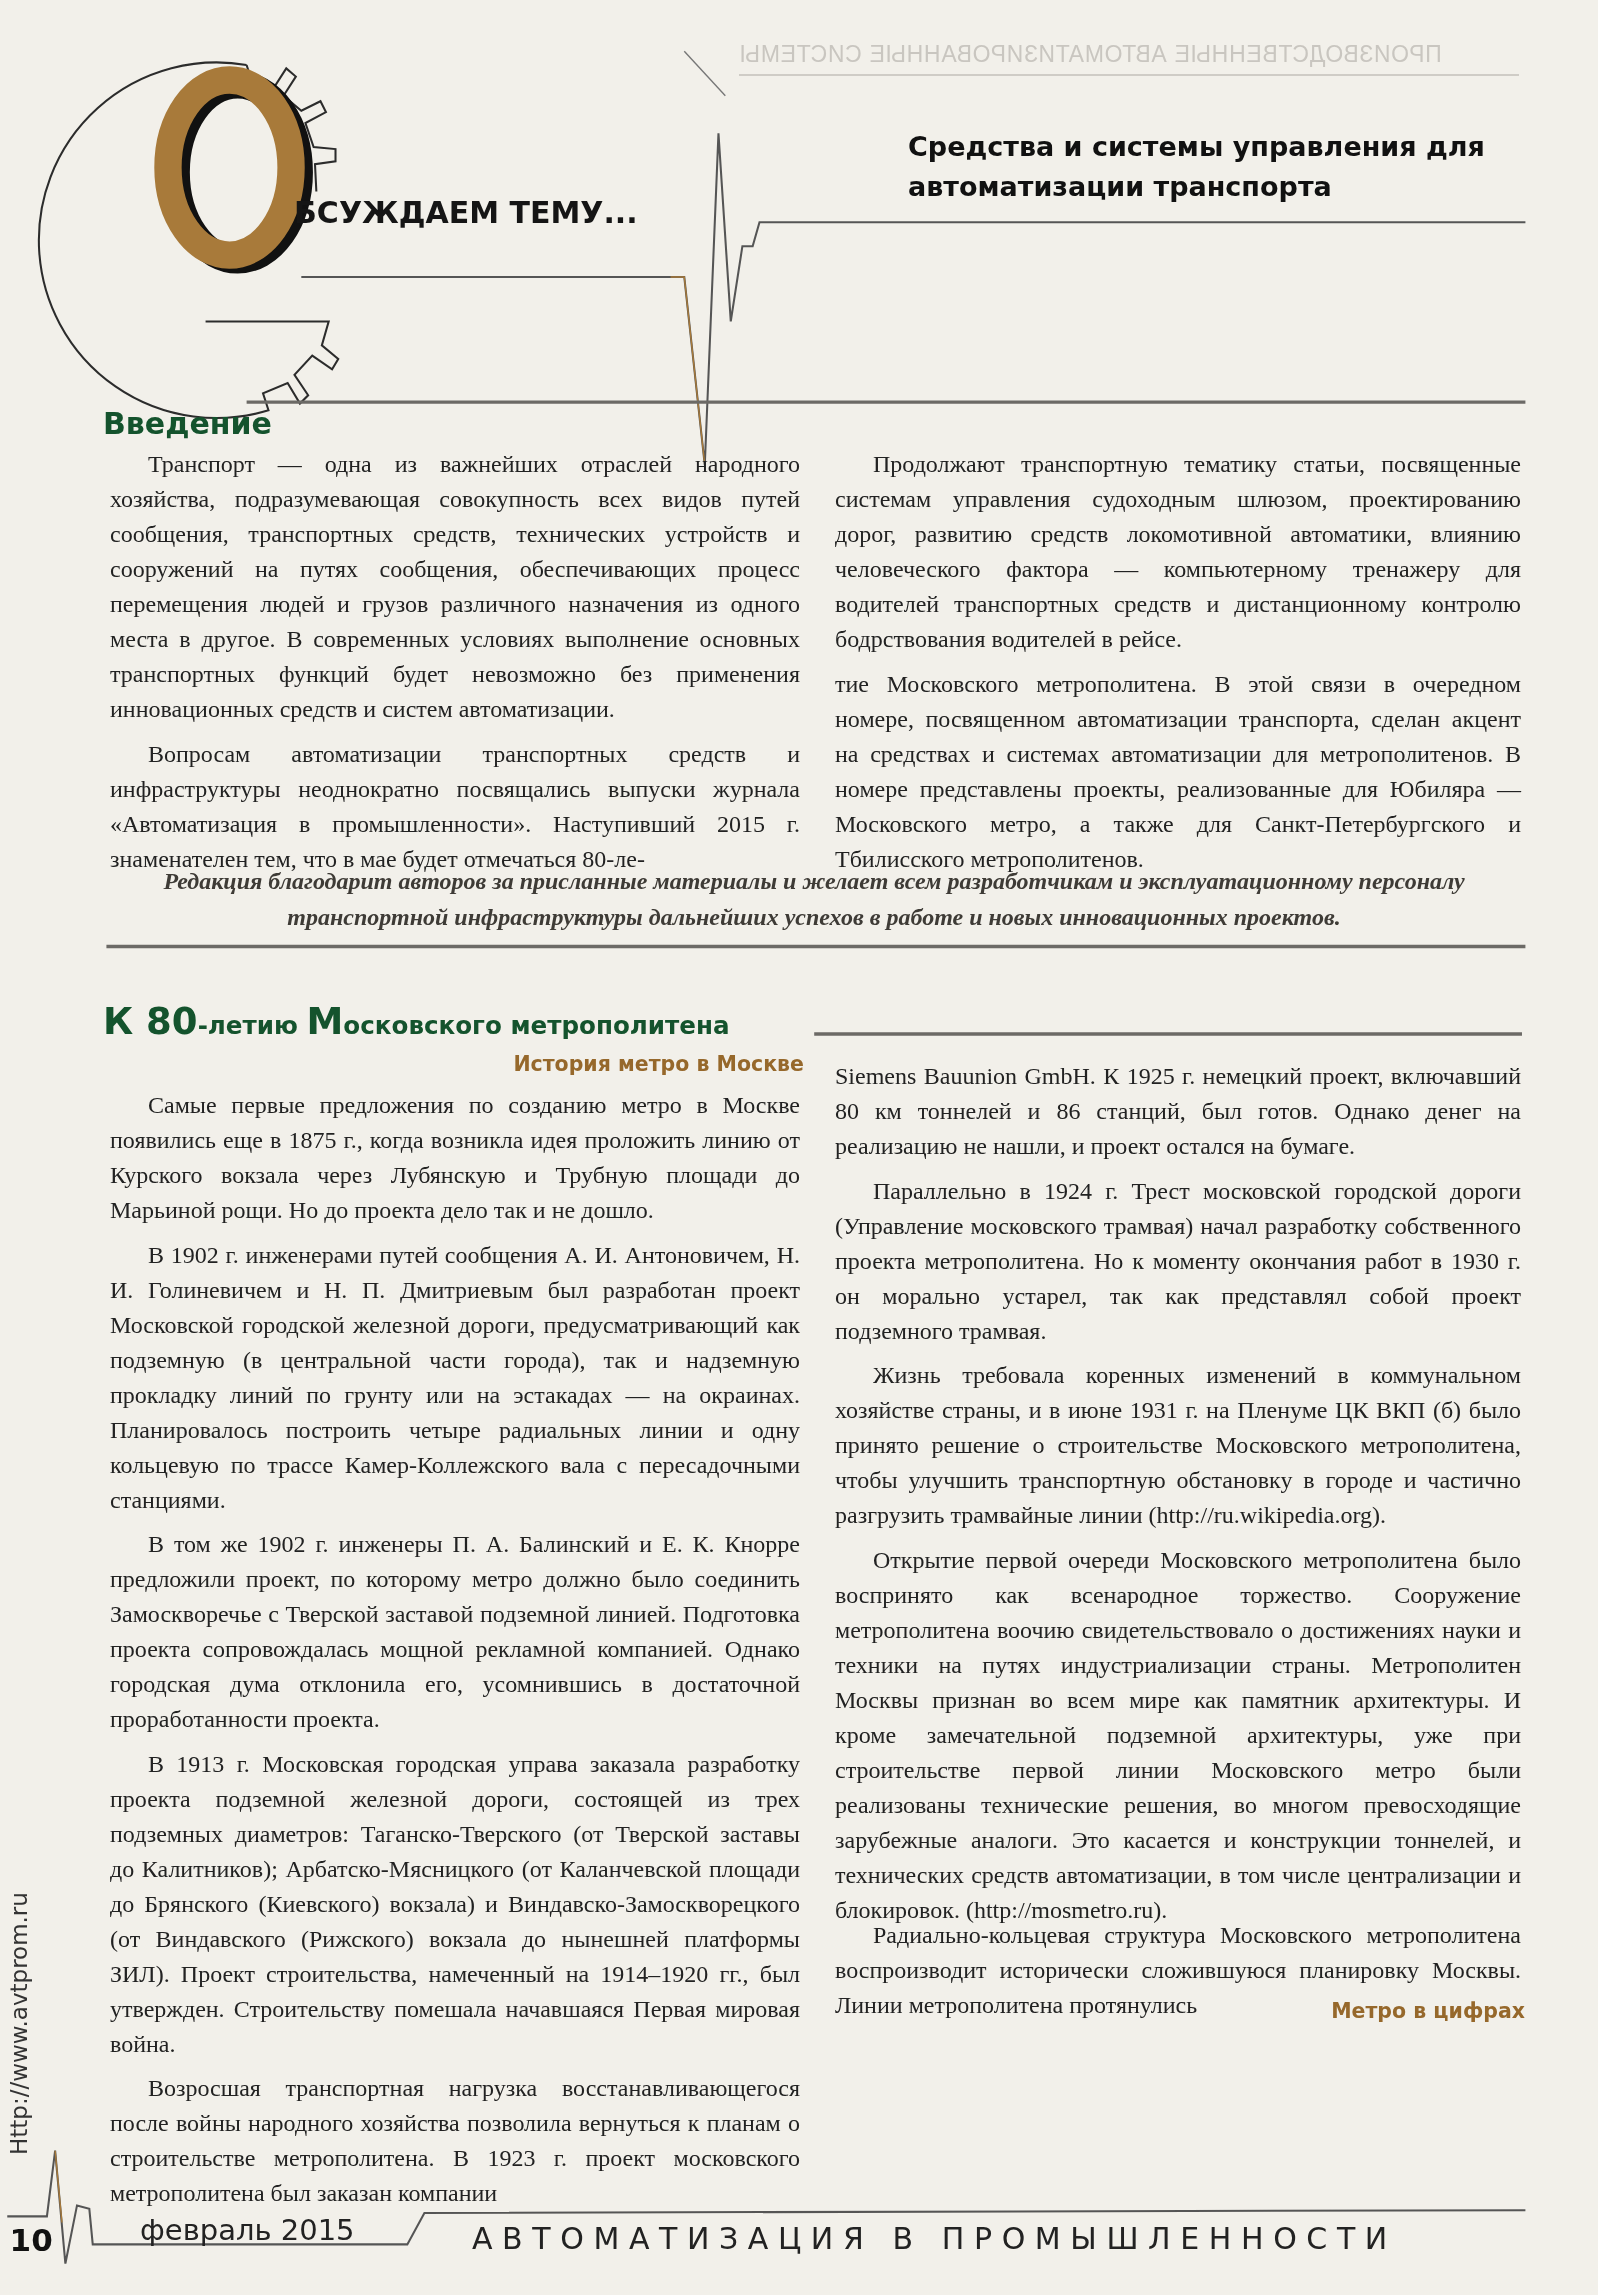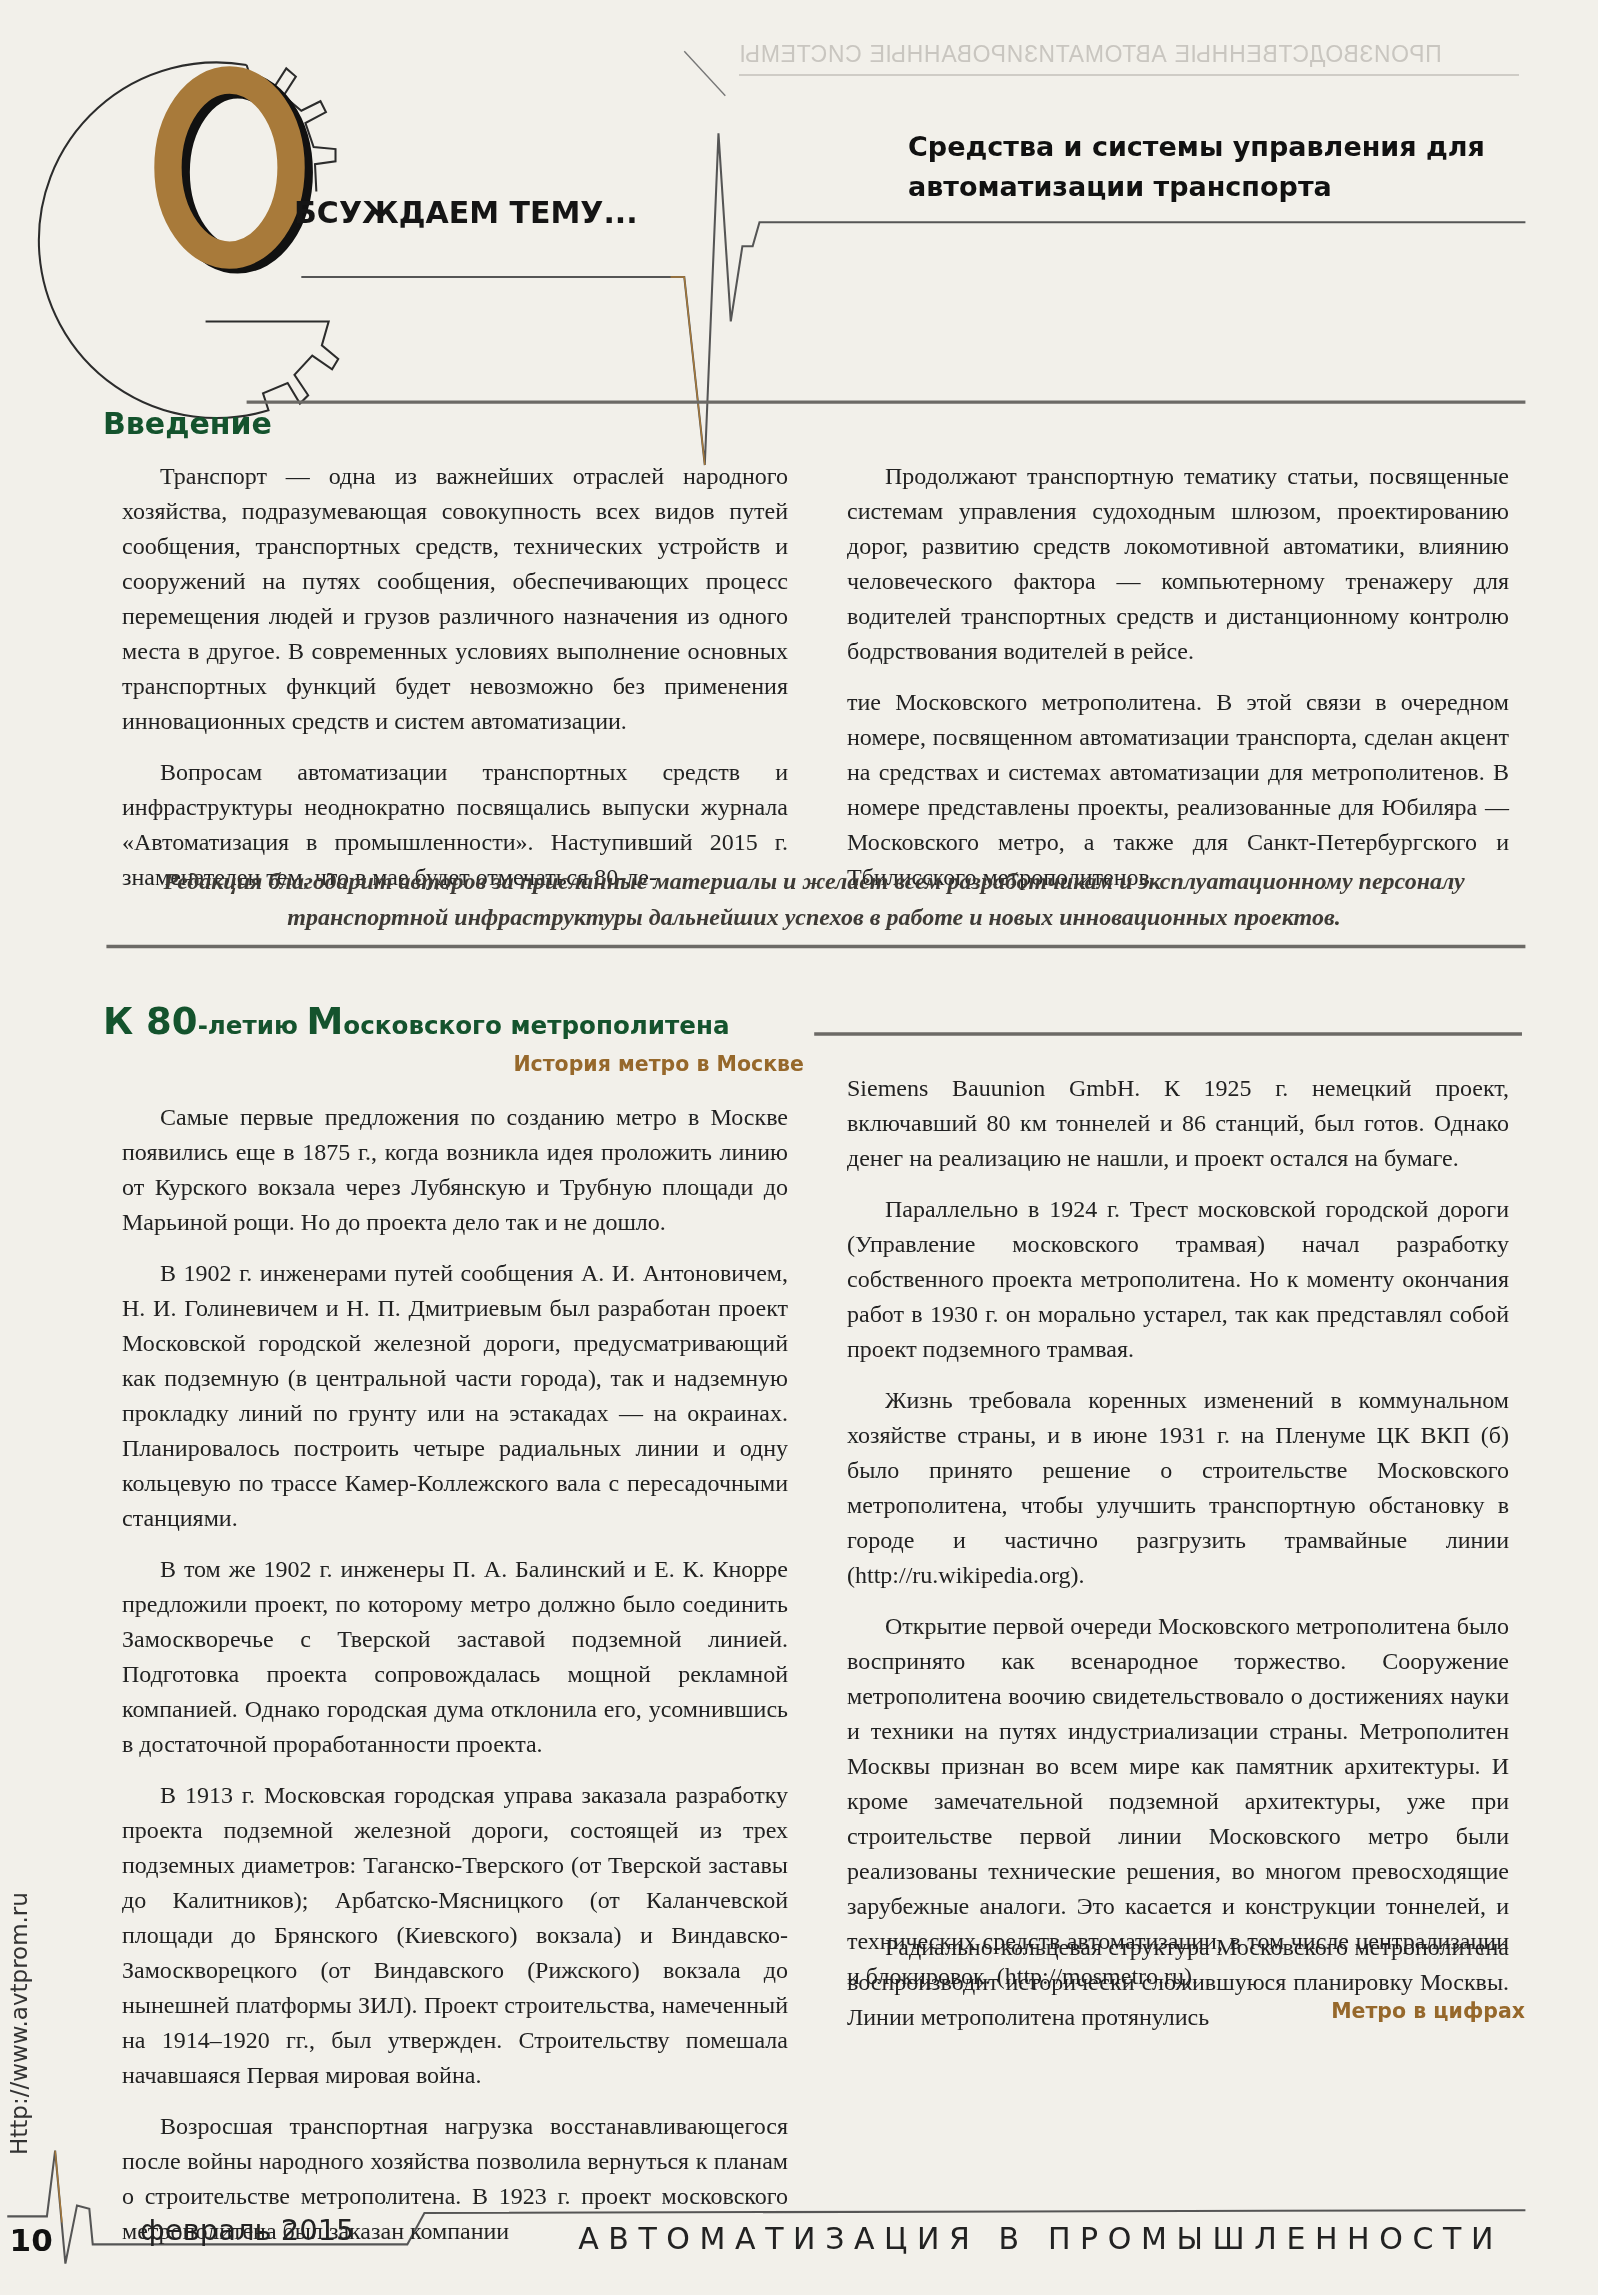--- a/index.html
+++ b/index.html
@@ -9,32 +9,32 @@
   .ghost{position:absolute;left:739px;top:41px;width:780px;text-align:right;
     font-family:"Liberation Sans","DejaVu Sans",sans-serif;font-size:23px;color:#c9c6c0;
     transform:scaleX(-1);letter-spacing:0.7px;}
   .ghost-line{position:absolute;left:739px;top:74px;width:780px;height:2.1px;background:#cfccc6;}
   .logo-title{position:absolute;left:294px;top:195px;font-family:"DejaVu Sans","Liberation Sans",sans-serif;
     font-weight:bold;font-size:30px;color:#151515;letter-spacing:0;}
   .topic-title{position:absolute;right:75px;top:127px;width:616px;
     font-family:"DejaVu Sans","Liberation Sans",sans-serif;font-weight:bold;font-size:27px;line-height:40px;color:#111;}
   
   .col{position:absolute;font-size:24px;line-height:35px;text-align:justify;}
-  .col p{margin:16px;text-indent:38px;}
+  .col p{margin:4px;text-indent:38px;}
   .col p + p{margin-top:9.6px;}
   .col-left{left:106px;width:698px;}
   .col-right{left:831px;width:694px;}
   .section-h{position:absolute;font-family:"DejaVu Sans","Liberation Sans",sans-serif;font-weight:bold;color:#14532d;}
   .sub-h{position:absolute;font-family:"DejaVu Sans","Liberation Sans",sans-serif;font-weight:bold;
     color:#96682b;font-size:20.5px;text-align:right;}
   .thanks{position:absolute;left:137px;top:863px;width:1354px;text-align:center;
     font-style:italic;font-weight:bold;font-size:24px;line-height:36px;color:#3e3b36;}
   .footer-date{position:absolute;left:140px;top:2213px;font-family:"DejaVu Sans","Liberation Sans",sans-serif;
     font-size:29px;color:#222;}
-  .footer-mag{position:absolute;left:450px;top:2221px;width:1053px;text-align:right;
+  .footer-mag{position:absolute;left:472px;top:2221px;width:1053px;text-align:left;
     font-family:"DejaVu Sans","Liberation Sans",sans-serif;font-size:30px;letter-spacing:9.6px;color:#222;}
   .page-num{position:absolute;left:9.6px;top:2222px;font-family:"DejaVu Sans","Liberation Sans",sans-serif;
     font-weight:bold;font-size:31px;color:#111;}
   .side-url{position:absolute;left:5.5px;top:2155px;transform-origin:0 0;transform:rotate(-90deg);
     font-family:"DejaVu Sans","Liberation Sans",sans-serif;font-size:23px;color:#333;white-space:nowrap;}
   svg.deco{position:absolute;left:0;top:0;}
 </style>
 </head>
 <body>
 

